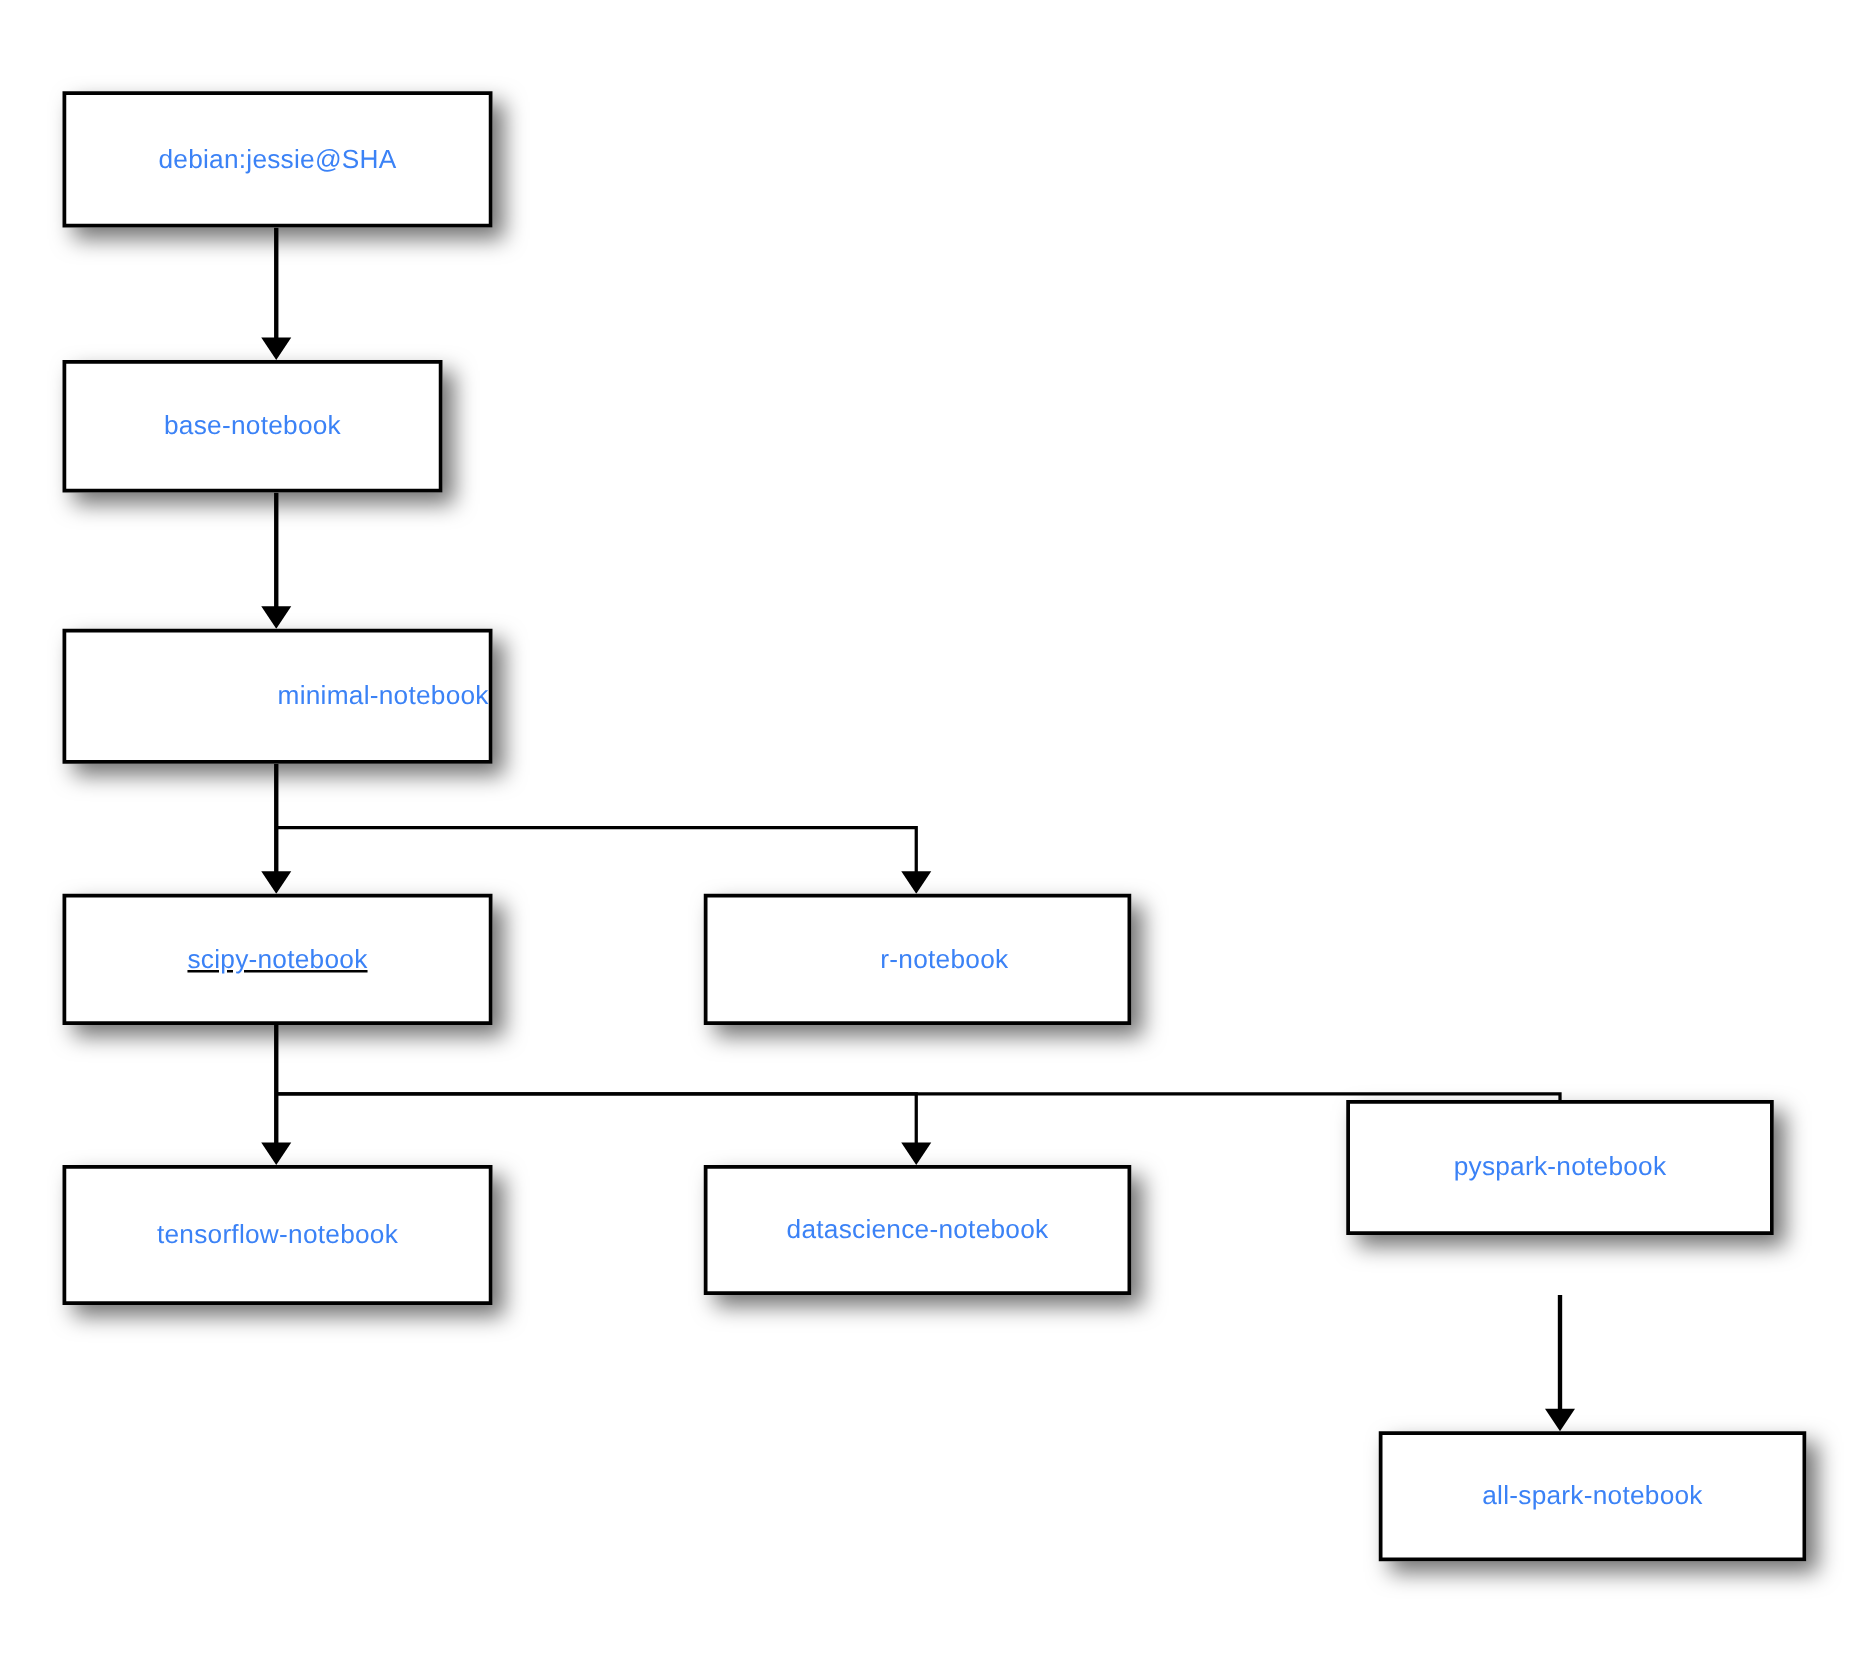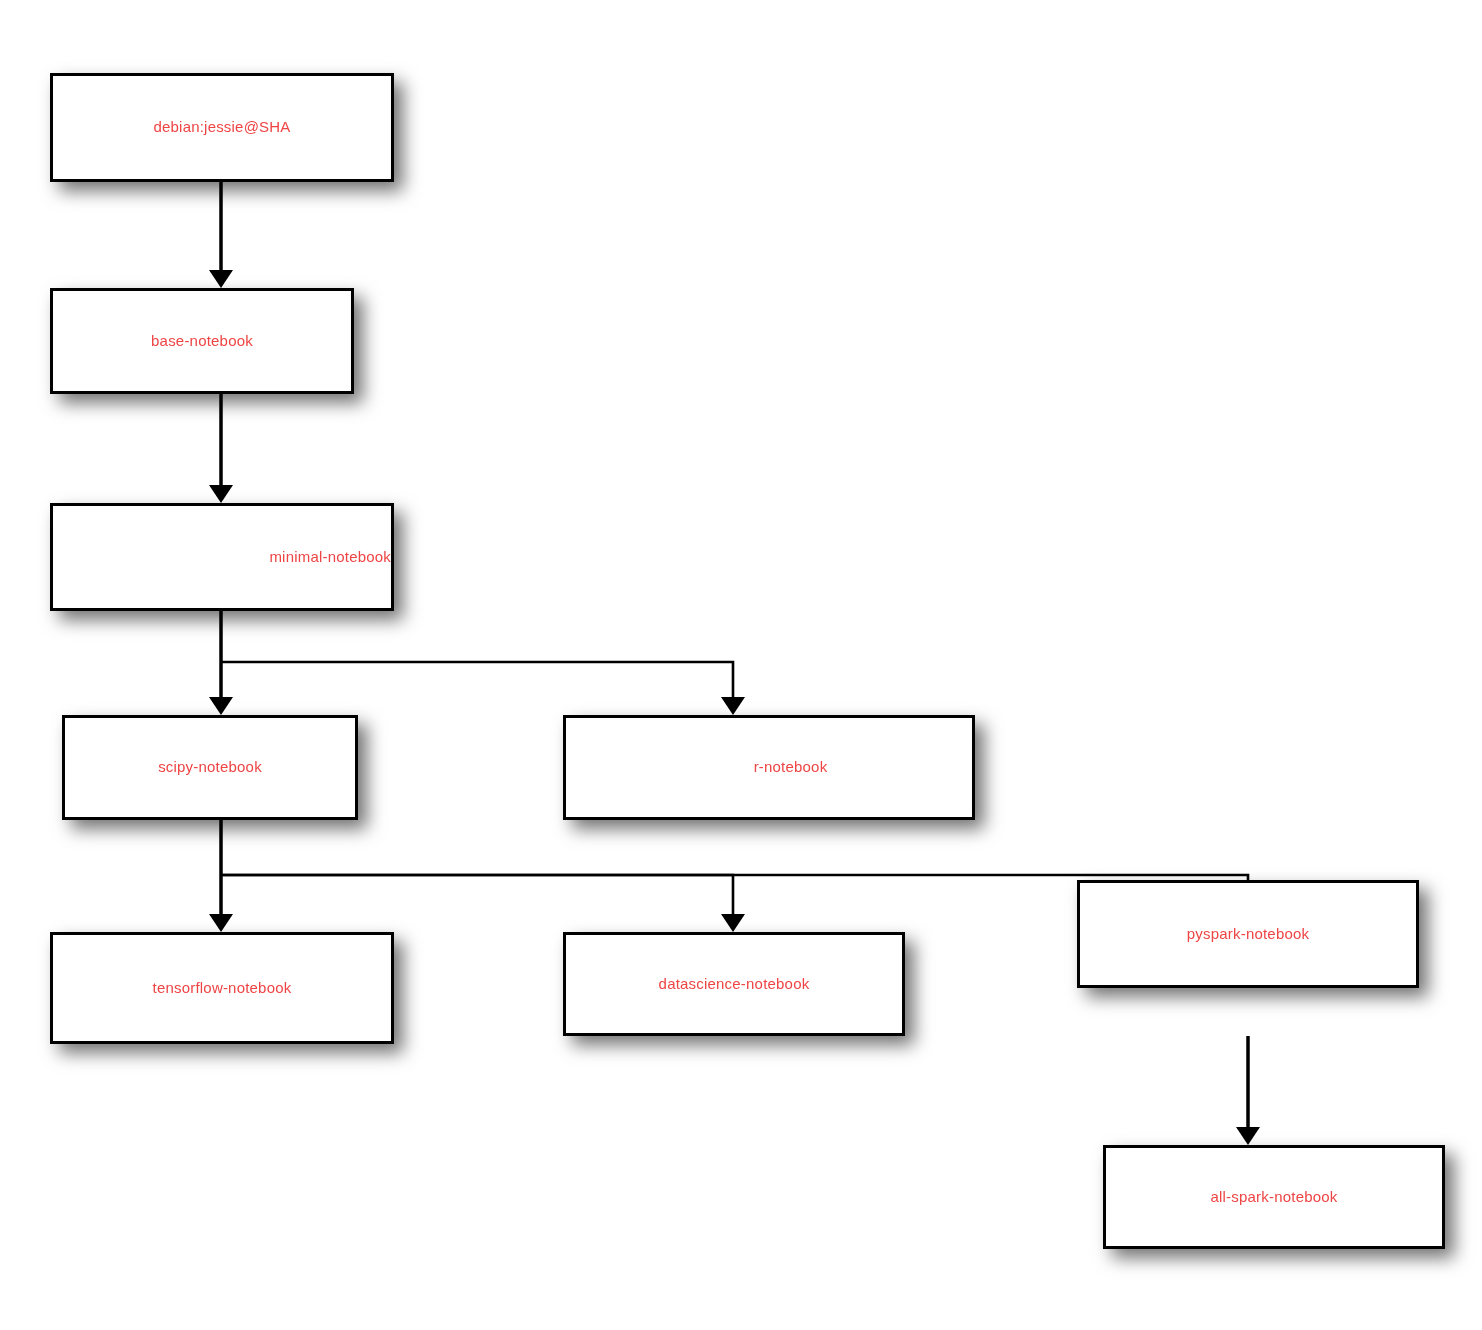--- a/index.html
+++ b/index.html
@@ -30,23 +30,23 @@
     box-sizing: border-box;
     background: #ffffff;
     border: 3px solid #000000;
     display: flex;
     align-items: center;
     justify-content: center;
     filter: drop-shadow(9px 9px 9px rgba(0,0,0,0.55));
   }
   .node-label {
     font-family: "Liberation Sans", sans-serif;
-    font-size: 15px;
+    font-size: 21px;
     line-height: 1.1;
-    color: #ef4444;
+    color: #3b82f6;
     letter-spacing: 0.2px;
     white-space: nowrap;
     text-align: center;
   }
 </style>
 </head>
 <body>
 
 <div id="diagram-root">
 
@@ -103,25 +103,25 @@
   </div>
 
   <div class="node" id="node-base" style="left: 50px; top: 288px; width: 304px; height: 106px;">
     <span class="node-label">base-notebook</span>
   </div>
 
   <div class="node" id="node-minimal" style="left: 50px; top: 503px; width: 344px; height: 108px; justify-content: flex-end;">
     <span class="node-label">minimal-notebook</span>
   </div>
 
-  <div class="node" id="node-scipy" style="left: 62px; top: 715px; width: 296px; height: 105px;">
+  <div class="node" id="node-scipy" style="left: 50px; top: 715px; width: 344px; height: 105px; text-decoration: underline;">
     <span class="node-label">scipy-notebook</span>
   </div>
 
-  <div class="node" id="node-r" style="left: 563px; top: 715px; width: 412px; height: 105px; padding-left: 43px;">
+  <div class="node" id="node-r" style="left: 563px; top: 715px; width: 342px; height: 105px; padding-left: 43px;">
     <span class="node-label">r-notebook</span>
   </div>
 
   <div class="node" id="node-tensorflow" style="left: 50px; top: 932px; width: 344px; height: 112px;">
     <span class="node-label">tensorflow-notebook</span>
   </div>
 
   <div class="node" id="node-datascience" style="left: 563px; top: 932px; width: 342px; height: 104px; justify-content: center;">
     <span class="node-label">datascience-notebook</span>
   </div>

